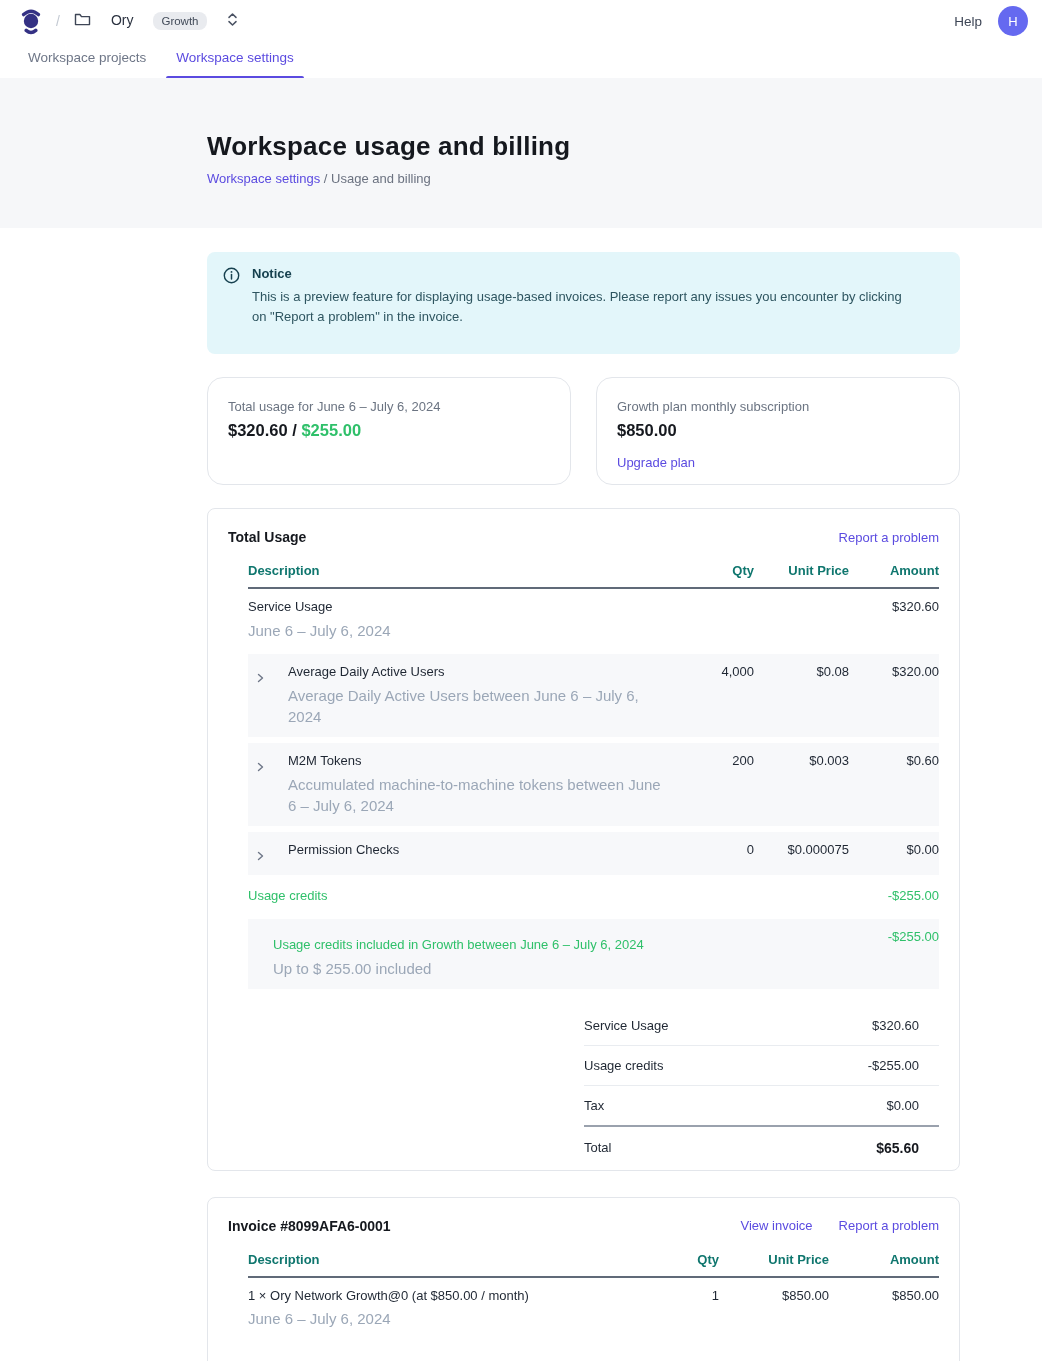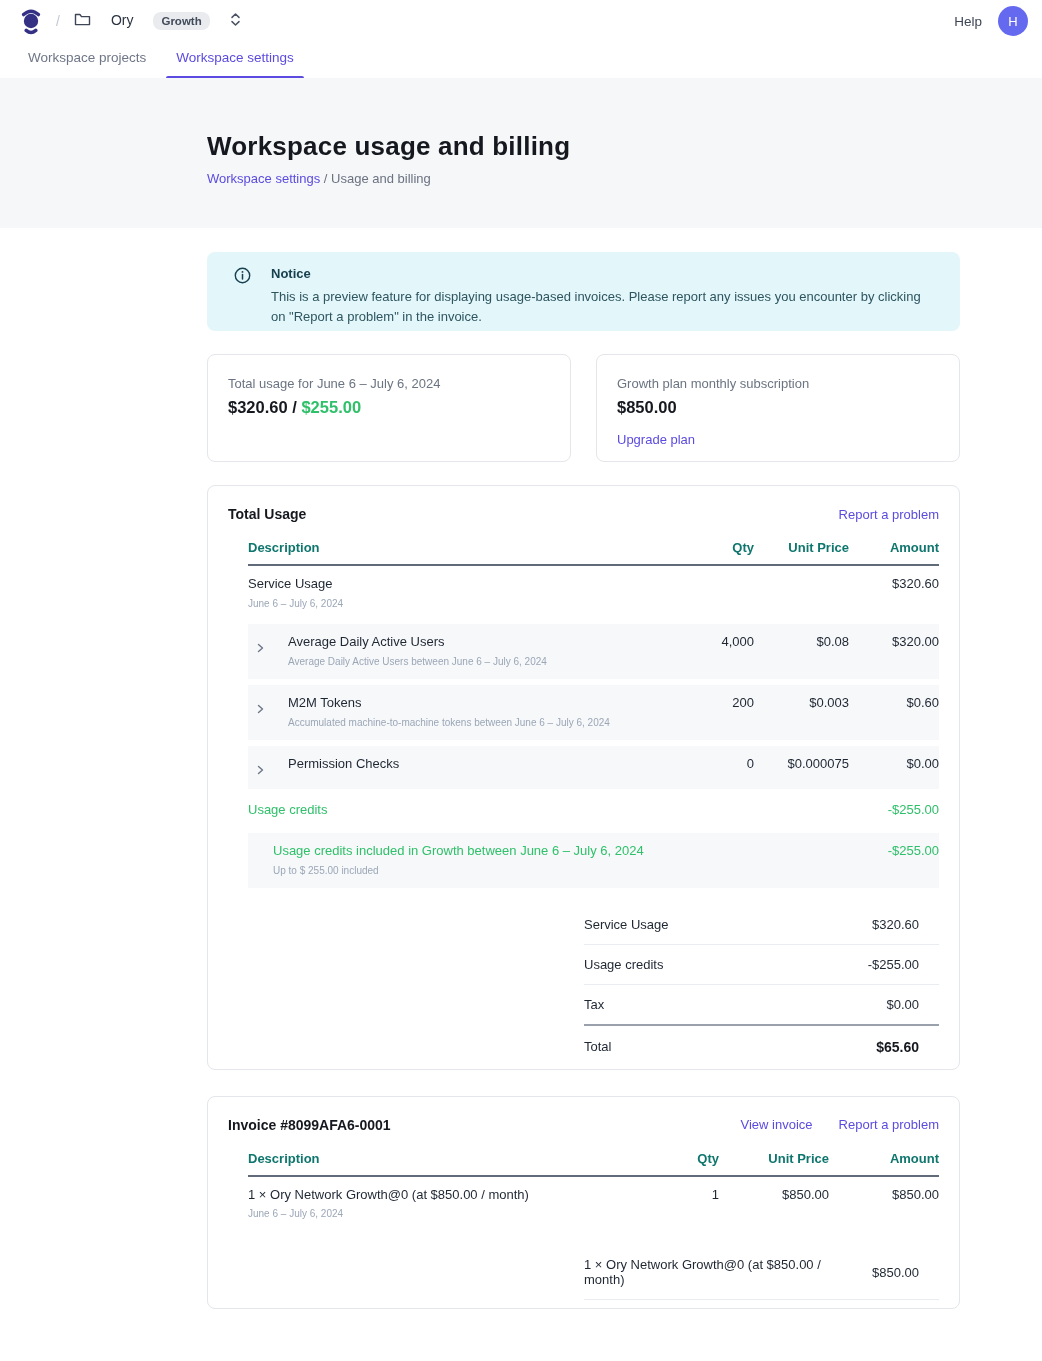--- a/index.html
+++ b/index.html
@@ -5,21 +5,21 @@
   * { margin: 0; padding: 0; box-sizing: border-box; }
   html,body { width: 1042px; background: #fff; font-family: "Liberation Sans", "DejaVu Sans", sans-serif; color: #1f2733; }
   body { position: relative; height: 1361px; overflow: hidden; }
 
   
   .topbar { display: flex; align-items: center; height: 42px; padding: 0 14px 0 18px; background: #fff; }
   .logo { width: 26px; height: 28px; display: inline-block; }
   .crumb-sep { color: #c3c9d2; font-size: 14px; margin: 0 14px 0 12px; }
   .ws-picker { display: flex; align-items: flex-start; gap: 20px; cursor: pointer; }
   .ws-name { font-size: 14px; font-weight: 500; color: #2b3240; }
-  .plan-badge { background: #e9ebef; color: #424b59; font-size: 11.5px; font-weight: 700; border-radius: 8px; padding: 3px 8px; }
+  .plan-badge { background: #e9ebef; color: #424b59; font-size: 11.5px; font-weight: 400; border-radius: 8px; padding: 3px 8px; }
   .topbar-right { margin-left: auto; display: flex; align-items: center; gap: 16px; }
   .help-link { font-size: 13.5px; color: #3e4656; cursor: pointer; }
   .avatar { width: 30px; height: 30px; border-radius: 50%; background: #6569f0; color: #fff; font-size: 13px; font-weight: 500; display: flex; align-items: center; justify-content: center; cursor: pointer; }
 
   
   .tabbar { display: flex; gap: 10px; padding: 0 0 0 18px; height: 36px; background: #fff; }
   .tab { font-size: 13.5px; color: #6e7687; padding: 8px 10px 0 10px; cursor: pointer; position: relative; }
   .tab.active { color: #5b4be0; font-weight: 500; }
   .tab.active::after { content: ""; position: absolute; left: 0; right: 0; bottom: 0; height: 2px; background: #5b4be0; border-radius: 2px 2px 0 0; }
 
@@ -30,28 +30,28 @@
   .hero .crumbs a { color: #5b4be0; text-decoration: none; cursor: pointer; }
 
   
   .content { position: relative; padding-bottom: 16px; }
   .sidenav { position: absolute; left: 16px; top: 20px; width: 175px; }
   .sidenav .item { font-size: 13px; color: #5f6b7a; padding: 6px 0; margin-bottom: 7px; cursor: pointer; }
   .sidenav .item.active { color: #171c26; font-weight: 700; }
   .main { margin-left: 207px; width: 753px; padding-top: 24px; }
 
   
-  .notice { background: #e3f6fa; border-radius: 8px; padding: 14px 18px 4px 16px; display: flex; gap: 20px; justify-content: center; }
+  .notice { background: #e3f6fa; border-radius: 8px; padding: 14px 18px 27px 16px; display: flex; gap: 12px; }
   .notice .n-icon { flex: 0 0 auto; margin-top: 1px; }
   .notice .n-title { font-size: 13px; font-weight: 700; color: #17414f; margin-bottom: 6px; }
   .notice .n-body { font-size: 13px; color: #2e5560; line-height: 1.55; max-width: 660px; }
 
   
   .cards-row { display: flex; gap: 25px; margin-top: 23px; }
-  .s-card { width: 364px; height: 108px; border: 1px solid #e3e6eb; border-radius: 8px; padding: 21px 20px; background: #fff; }
+  .s-card { width: 364px; height: 108px; border: 1px solid #e3e6eb; border-radius: 16px; padding: 21px 20px; background: #fff; }
   .s-card .label { font-size: 13px; color: #6b7482; }
   .s-card .value { font-size: 16.5px; font-weight: 600; color: #15181e; margin-top: 7px; }
   .s-card .value .green { color: #2fc06a; font-weight: 600; }
   .s-card .card-link { display: inline-block; font-size: 13px; color: #5b4be0; margin-top: 15px; text-decoration: none; cursor: pointer; }
 
   
   .big-card { border: 1px solid #e3e6eb; border-radius: 8px; background: #fff; margin-top: 23px; padding: 20px 20px 8px 20px; }
   .bc-head { display: flex; align-items: center; margin-bottom: 18px; }
   .bc-title { font-size: 14px; font-weight: 700; color: #15181e; }
   .bc-links { margin-left: auto; display: flex; gap: 26px; }
@@ -59,21 +59,21 @@
 
   .tbl { margin-left: 20px; }
   .t-head { display: grid; grid-template-columns: 1fr 70px 95px 90px; padding-bottom: 9px; border-bottom: 2px solid #606a78; }
   .t-head > div { font-size: 13px; font-weight: 600; color: #0f766e; }
   .t-head .num, .t-row .num { text-align: right; }
 
   .t-row { display: grid; grid-template-columns: 1fr 70px 95px 90px; padding: 9px 0 10px 0; align-items: start; }
   .t-row.shade { background: #f7f8fa; border-top: 3px solid #fff; border-bottom: 3px solid #fff; }
   .t-row .desc { padding-right: 12px; }
   .t-row .d-title { font-size: 13px; color: #1f2733; line-height: 1.45; }
-  .t-row .d-sub { font-size: 10px; color: #9ba7b7; margin-top: 3px; line-height: 1.4; }
+  .t-row .d-sub { font-size: 15px; color: #9ba7b7; margin-top: 3px; line-height: 1.4; }
   .t-row .num { font-size: 13px; color: #1f2733; padding-top: 1px; }
   .t-row.green-row .d-title, .t-row.green-row .num { color: #2fc06a; }
   .sub-desc { display: flex; align-items: flex-start; gap: 23px; padding-left: 8px; }
   .chev { flex: 0 0 auto; margin-top: 6px; cursor: pointer; }
 
   
   .sum { width: 355px; margin: 14px 0 0 auto; }
   .sum-row { display: flex; align-items: center; justify-content: space-between; padding: 12px 20px 12px 0; border-bottom: 1px solid #e9ecf0; font-size: 13px; color: #1f2733; }
   .sum-row.last { border-bottom: 2px solid #9aa1ad; }
   .sum-total { display: flex; align-items: center; justify-content: space-between; padding: 13px 20px 6px 0; }
@@ -231,21 +231,21 @@
         <div class="t-row green-row">
           <div class="desc">
             <div class="d-title">Usage credits</div>
           </div>
           <div class="num"></div>
           <div class="num"></div>
           <div class="num">-$255.00</div>
         </div>
 
         <div class="t-row shade green-row">
-          <div class="desc" style="padding-left:25px;">
+          <div class="desc" style="padding-left:25px;margin-top:8px;">
             <div class="d-title">Usage credits included in Growth between June 6 – July 6, 2024</div>
             <div class="d-sub">Up to $ 255.00 included</div>
           </div>
           <div class="num"></div>
           <div class="num"></div>
           <div class="num">-$255.00</div>
         </div>
       </div>
 
       <div class="sum">

